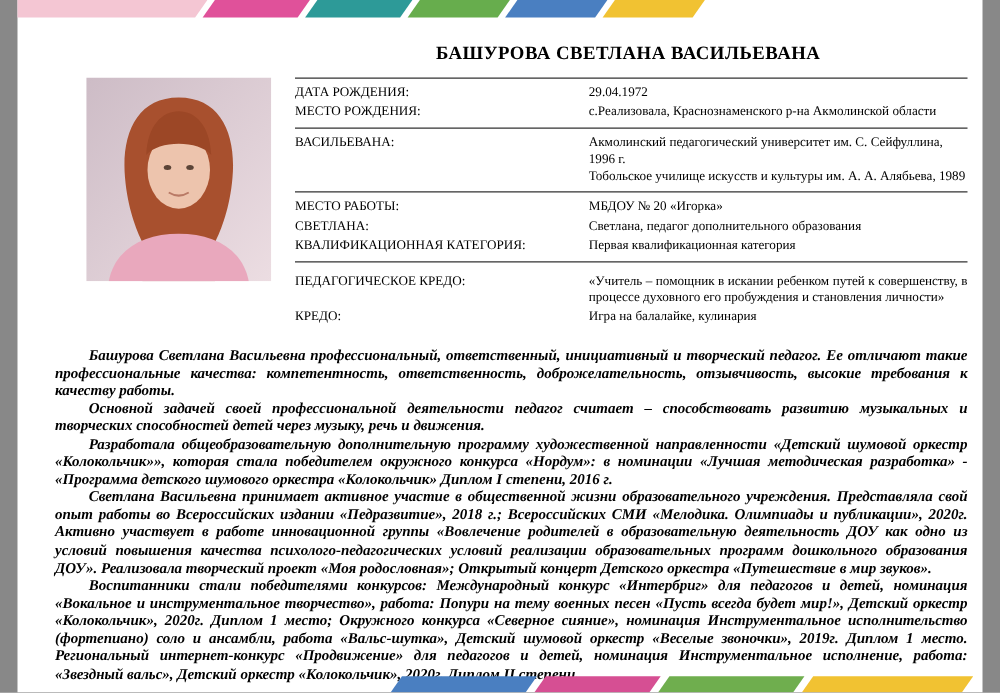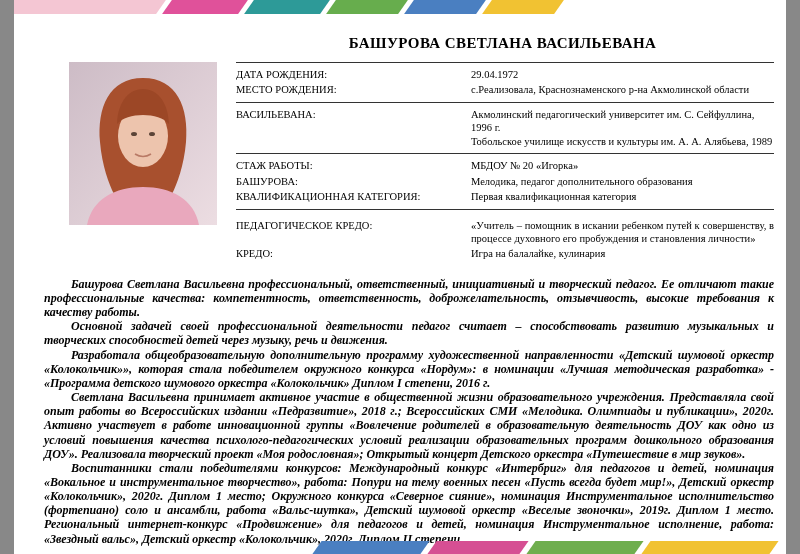--- a/index.html
+++ b/index.html
@@ -99,26 +99,26 @@
       </div>
       <div class="group bordered">
         <div class="row">
           <span class="lbl">ВАСИЛЬЕВАНА:</span>
           <span class="val">Акмолинский педагогический университет им. С. Сейфуллина, 1996 г.
 Тобольское училище искусств и культуры им. А. А. Алябьева, 1989</span>
         </div>
       </div>
       <div class="group bordered">
         <div class="row">
-          <span class="lbl">СТАЖ РАБОТЫ:</span>
+          <span class="lbl">МЕСТО РАБОТЫ:</span>
           <span class="val">МБДОУ № 20 «Игорка»</span>
         </div>
         <div class="row">
-          <span class="lbl">БАШУРОВА:</span>
-          <span class="val">Мелодика, педагог дополнительного образования</span>
+          <span class="lbl">СВЕТЛАНА:</span>
+          <span class="val">Светлана, педагог дополнительного образования</span>
         </div>
         <div class="row">
           <span class="lbl">КВАЛИФИКАЦИОННАЯ КАТЕГОРИЯ:</span>
           <span class="val">Первая квалификационная категория</span>
         </div>
       </div>
       <div class="group gap-top">
         <div class="row kredo">
           <span class="lbl">ПЕДАГОГИЧЕСКОЕ КРЕДО:</span>
           <span class="val">«Учитель – помощник в искании ребенком путей к совершенству, в процессе духовного его пробуждения и становления личности»</span>

